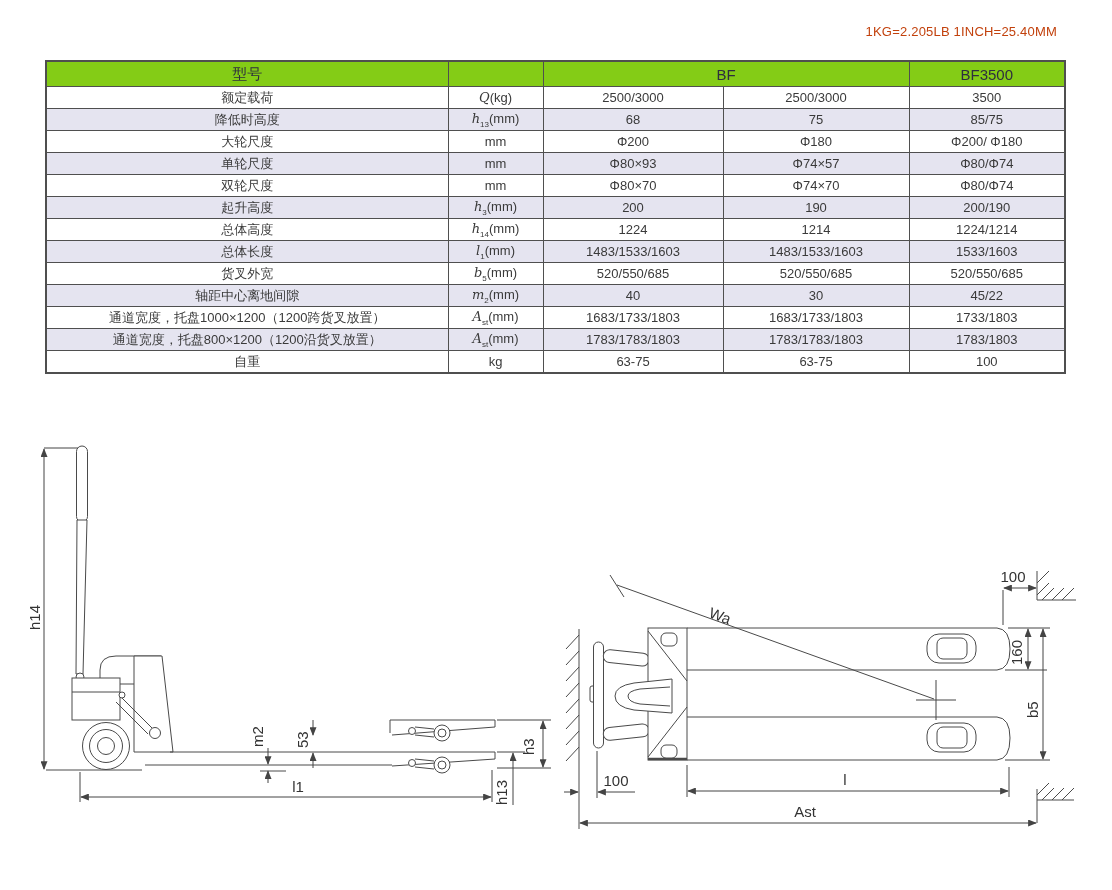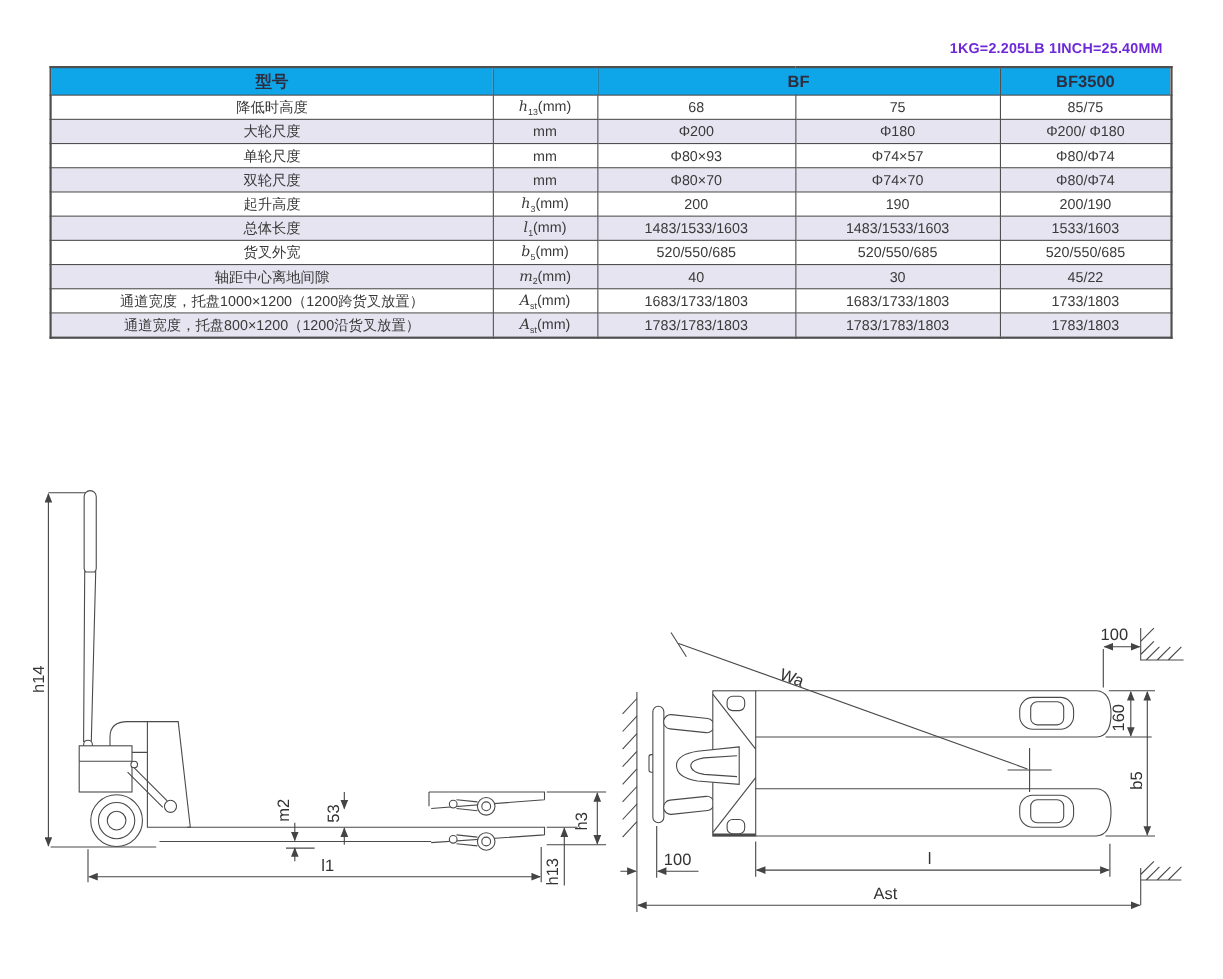--- a/index.html
+++ b/index.html
@@ -1,24 +1,24 @@
 <!DOCTYPE html>
 <html><head>
 <meta charset="utf-8">
 <style>
   html,body{margin:0;padding:0;background:#fff;}
   body{width:1112px;height:890px;position:relative;overflow:hidden;
        font-family:"Liberation Sans","DejaVu Sans",sans-serif;color:#333;}
-  .note{position:absolute;top:36px;right:55px;font-size:13px;font-weight:bold;color:#6d28d9;
+  .note{position:absolute;top:24px;right:55px;font-size:13px;font-weight:normal;color:#c2410c;
         letter-spacing:.2px;}
   table.spec{position:absolute;left:45px;top:60px;border-collapse:collapse;
              border:2px solid #4f4f4f;table-layout:fixed;width:1019px;}
   table.spec td,table.spec th{border:1px solid #4f4f4f;font-size:13px;color:#3a3a3a;
              height:21px;padding:0;text-align:center;overflow:hidden;white-space:nowrap;}
-  table.spec thead th{background:#0ea5e9;font-size:15px;font-weight:bold;color:#2e2e3e;height:24px;}
+  table.spec thead th{background:#84cc16;font-size:15px;font-weight:normal;color:#2e2e3e;height:24px;}
   th.c-label,td.c-label{text-align:left;padding-left:13px;}
   tbody tr:nth-child(even) td{background:#e5e4f0;}
   tbody tr:nth-child(odd) td{background:#fff;}
   td.c-unit i{font-family:"DejaVu Serif","Liberation Serif",serif;font-style:italic;}
   td.c-unit sub{font-size:8px;}
   svg{position:absolute;}
   svg text{font-family:"Liberation Sans","DejaVu Sans",sans-serif;font-size:15px;fill:#333;}
   .draw{stroke:#4a4a4a;stroke-width:1;fill:none;}
   .wfill{stroke:#4a4a4a;stroke-width:1;fill:#fff;}
   .thick{stroke:#4a4a4a;stroke-width:2.5;fill:none;}
@@ -40,20 +40,27 @@
   <thead>
     <tr>
       <th class="c-label">型号</th>
       <th></th>
       <th colspan="2">BF</th>
       <th>BF3500</th>
     </tr>
   </thead>
   <tbody>
       <tr>
+        <td class="c-label">额定载荷</td>
+        <td class="c-unit"><i>Q</i>(kg)</td>
+        <td class="c-val">2500/3000</td>
+        <td class="c-val">2500/3000</td>
+        <td class="c-val">3500</td>
+      </tr>
+      <tr>
         <td class="c-label">降低时高度</td>
         <td class="c-unit"><i>h</i><sub>13</sub>(mm)</td>
         <td class="c-val">68</td>
         <td class="c-val">75</td>
         <td class="c-val">85/75</td>
       </tr>
       <tr>
         <td class="c-label">大轮尺度</td>
         <td class="c-unit">mm</td>
         <td class="c-val">Φ200</td>
@@ -75,20 +82,27 @@
         <td class="c-val">Φ80/Φ74</td>
       </tr>
       <tr>
         <td class="c-label">起升高度</td>
         <td class="c-unit"><i>h</i><sub>3</sub>(mm)</td>
         <td class="c-val">200</td>
         <td class="c-val">190</td>
         <td class="c-val">200/190</td>
       </tr>
       <tr>
+        <td class="c-label">总体高度</td>
+        <td class="c-unit"><i>h</i><sub>14</sub>(mm)</td>
+        <td class="c-val">1224</td>
+        <td class="c-val">1214</td>
+        <td class="c-val">1224/1214</td>
+      </tr>
+      <tr>
         <td class="c-label">总体长度</td>
         <td class="c-unit"><i>l</i><sub>1</sub>(mm)</td>
         <td class="c-val">1483/1533/1603</td>
         <td class="c-val">1483/1533/1603</td>
         <td class="c-val">1533/1603</td>
       </tr>
       <tr>
         <td class="c-label">货叉外宽</td>
         <td class="c-unit"><i>b</i><sub>5</sub>(mm)</td>
         <td class="c-val">520/550/685</td>
@@ -108,20 +122,27 @@
         <td class="c-val">1683/1733/1803</td>
         <td class="c-val">1683/1733/1803</td>
         <td class="c-val">1733/1803</td>
       </tr>
       <tr>
         <td class="c-label">通道宽度，托盘800×1200（1200沿货叉放置）</td>
         <td class="c-unit"><i>A</i><sub>st</sub>(mm)</td>
         <td class="c-val">1783/1783/1803</td>
         <td class="c-val">1783/1783/1803</td>
         <td class="c-val">1783/1803</td>
+      </tr>
+      <tr>
+        <td class="c-label">自重</td>
+        <td class="c-unit">kg</td>
+        <td class="c-val">63-75</td>
+        <td class="c-val">63-75</td>
+        <td class="c-val">100</td>
       </tr>
     </tbody>
 </table>
 
 <svg style="left:30px;top:430px" width="545" height="455" viewBox="0 0 545 455">
   <defs>
     <marker id="arrL" viewBox="0 0 10 8" refX="9" refY="4" markerWidth="9" markerHeight="7" orient="auto-start-reverse">
         <path d="M0,0 L10,4 L0,8 Z" fill="#444"></path>
       </marker>
   </defs>

